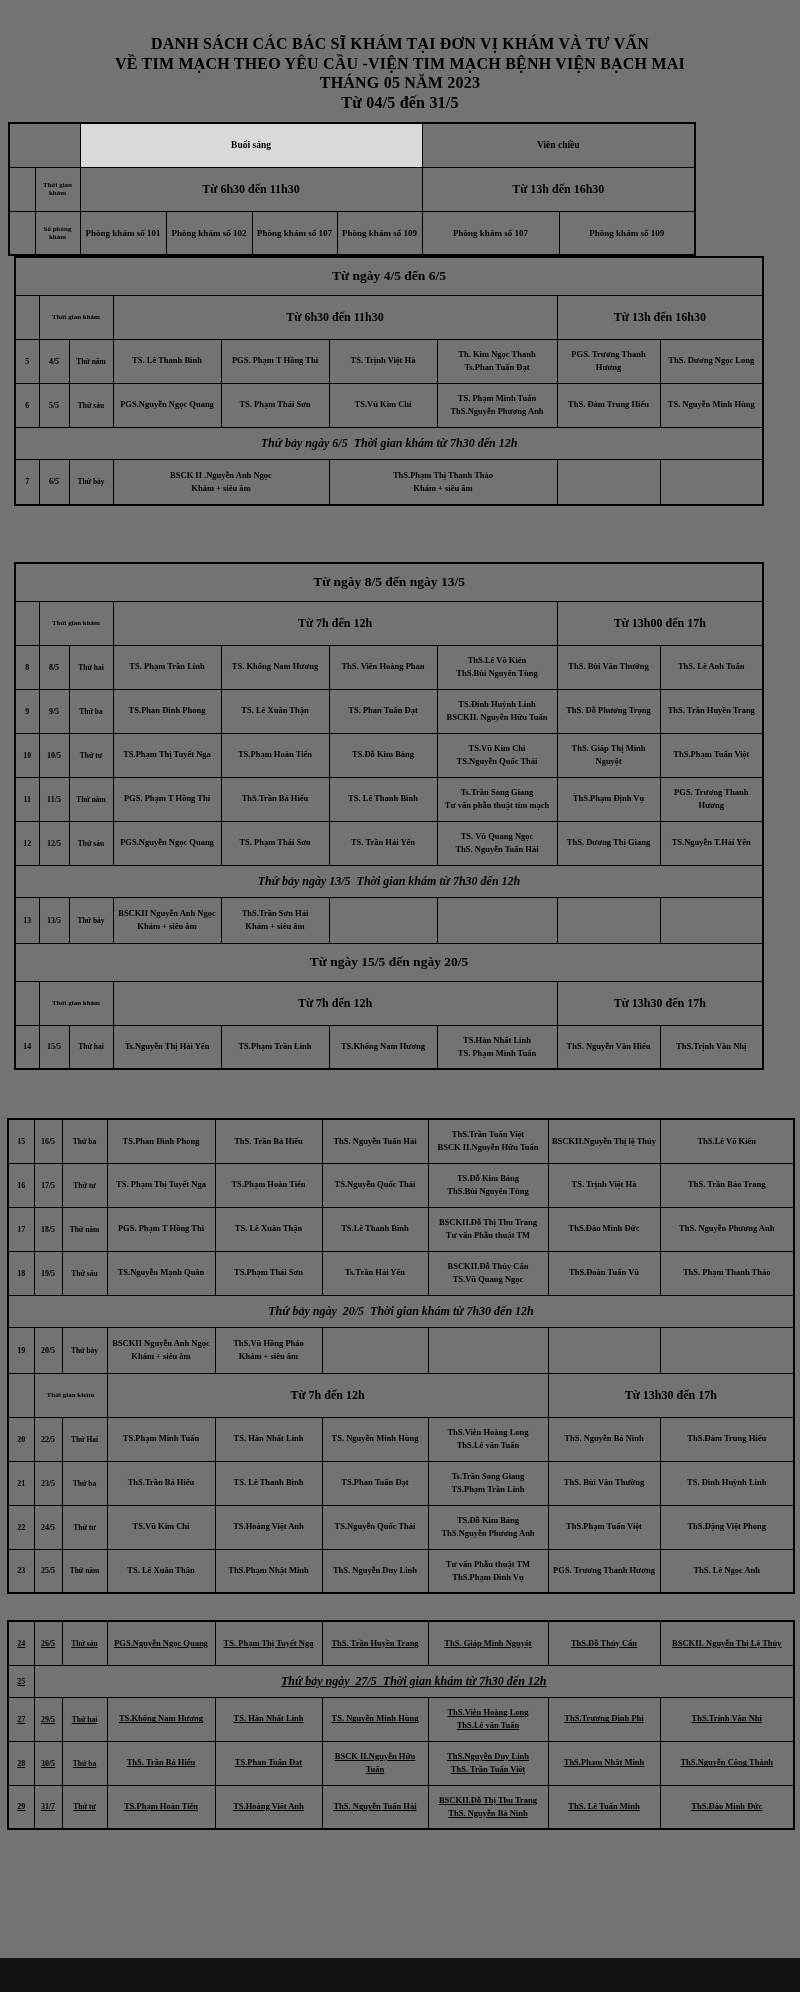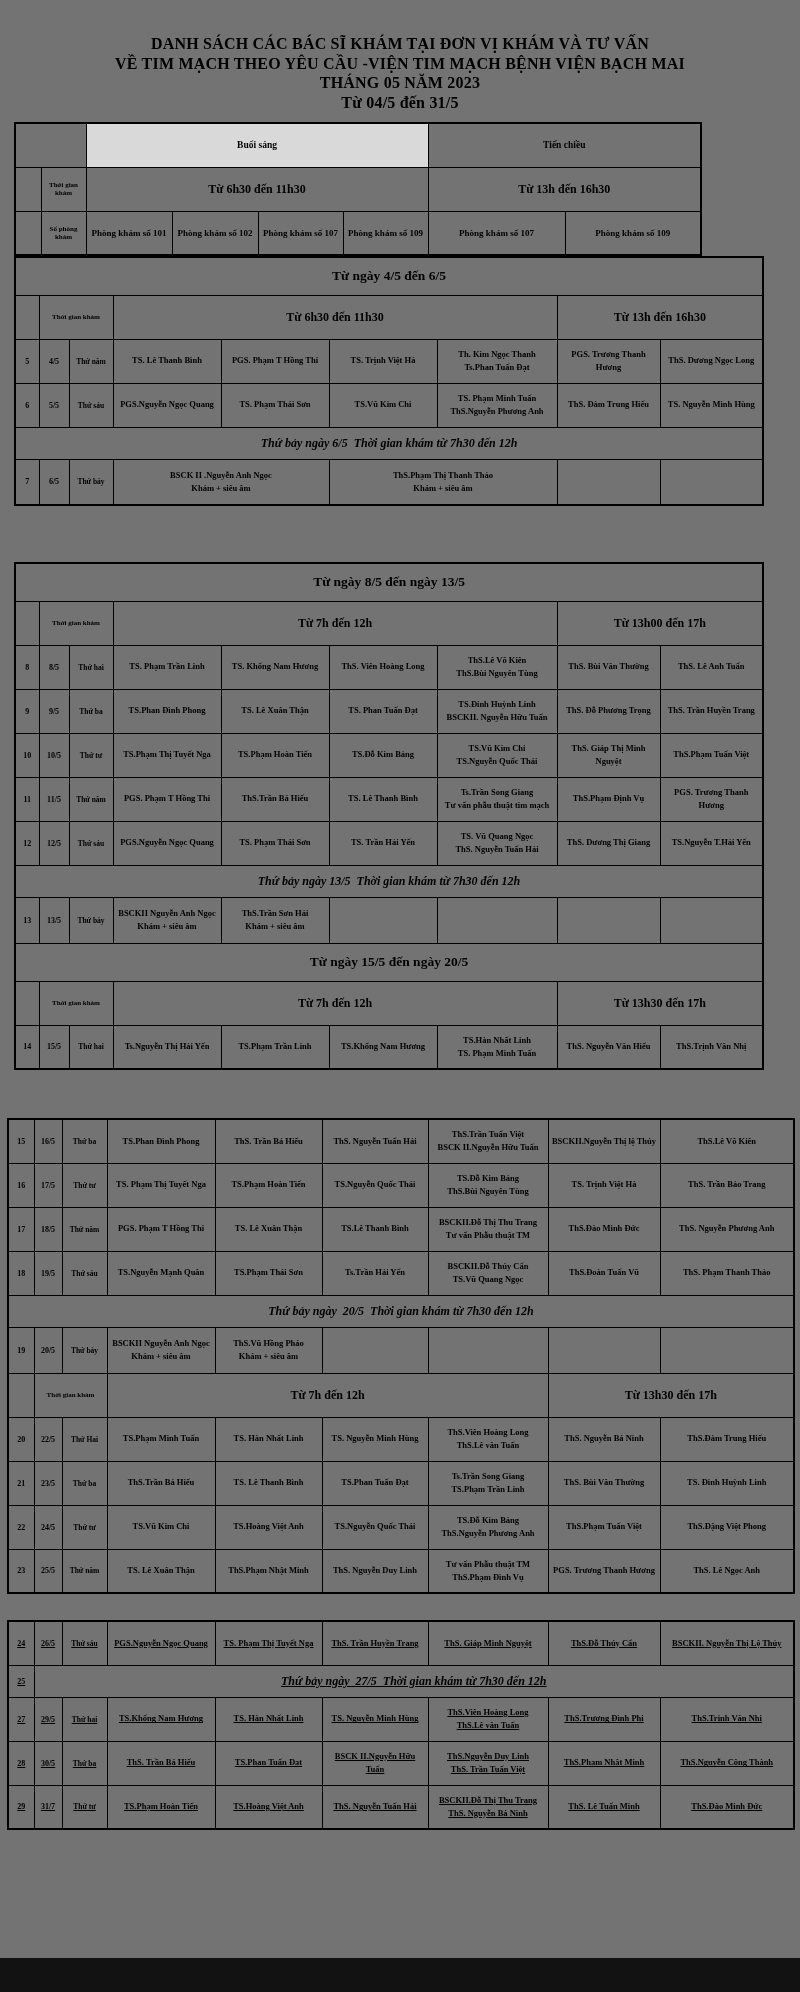--- a/index.html
+++ b/index.html
@@ -16,21 +16,21 @@
   table.tbl{
     border-collapse:collapse;table-layout:fixed;
     border:2px solid #000;
   }
   table.tbl td{
     border:1px solid #000;
     vertical-align:middle;text-align:center;
     padding:1px 3px;font-weight:bold;overflow:hidden;
     font-family:"Liberation Serif","DejaVu Serif",serif;
   }
-  .tblA{width:686px;margin:10px 0 0 14px;}
+  .tblA{width:686px;margin:10px 0 0 8px;}
   .tblB{width:748px;margin:0 0 0 14px;}
   .tblC{width:748px;margin:56px 0 0 14px;}
   .tblD{width:786px;margin:48px 12px 0 7px;}
   .tblE{width:786px;margin:26px 0 0 7px;text-decoration:underline;}
   tr.r-band{height:44px}
   tr.r-time{height:44px}
   tr.r-rooms{height:44px}
   tr.r-section{height:38px}
   tr.r-sat{height:32px}
   tr.r-data{height:44px}
@@ -74,21 +74,21 @@
     </colgroup>
     <tbody>
         <tr class="r-band">
           <td colspan="2" class="k-empty">
             <div></div>
           </td>
           <td colspan="4" class="k-band-gray">
             <div>Buổi sáng</div>
           </td>
           <td colspan="2" class="k-band">
-            <div>Tiến chiều</div>
+            <div>Viên chiều</div>
           </td>
         </tr>
         <tr class="r-time">
           <td class="k-empty">
             <div></div>
           </td>
           <td class="k-label">
             <div>Thời gian khám</div>
           </td>
           <td colspan="4" class="k-time">
@@ -292,21 +292,21 @@
           <td class="k-day">
             <div>Thứ hai</div>
           </td>
           <td class="k-name">
             <div>TS. Phạm Trần Linh</div>
           </td>
           <td class="k-name">
             <div>TS. Khổng Nam Hương</div>
           </td>
           <td class="k-name">
-            <div>ThS. Viên Hoàng Long</div>
+            <div>ThS. Viên Hoàng Phan</div>
           </td>
           <td class="k-name2">
             <div>ThS.Lê Võ Kiên</div>
             <div>ThS.Bùi Nguyên Tùng</div>
           </td>
           <td class="k-name">
             <div>ThS. Bùi Văn Thường</div>
           </td>
           <td class="k-name">
             <div>ThS. Lê Anh Tuấn</div>

